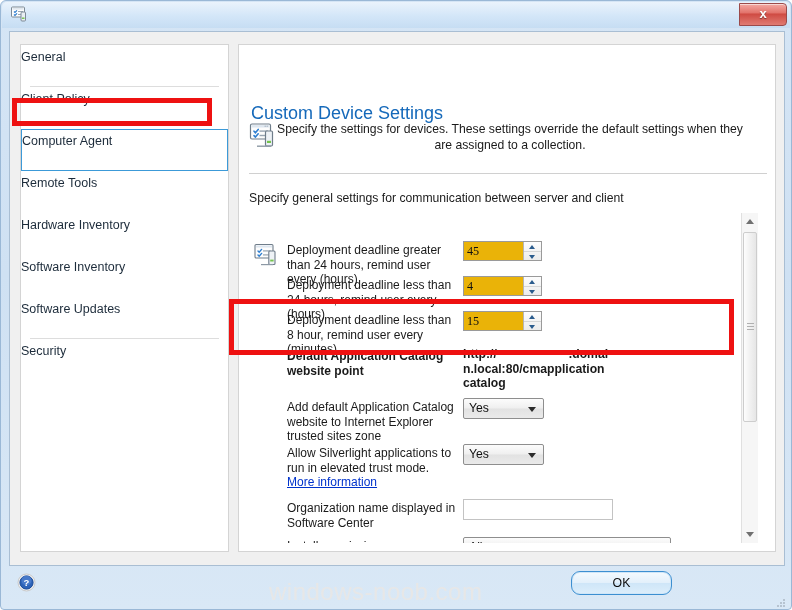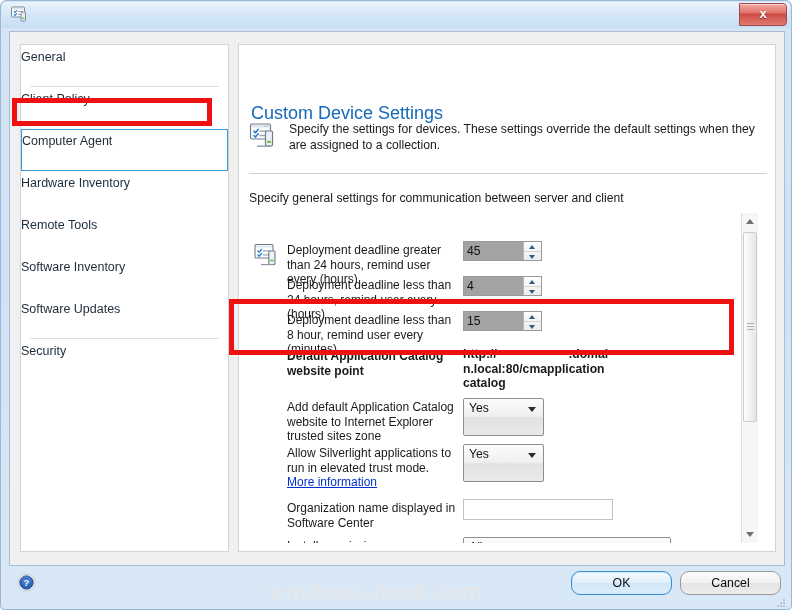--- a/index.html
+++ b/index.html
@@ -129,25 +129,26 @@
     white-space: nowrap;
     margin-top: 16px;
   }
   #page-desc-icon {
     position: absolute;
     left: 10px; top: 77px;
     width: 30px; height: 28px;
   }
   #page-desc {
     position: absolute;
-    left: 50px; top: 76px;
+    left: 32px; top: 76px;
     width: 478px;
     font-size: 12.2px;
     color: #1a1a1a;
     line-height: 16px;
+    text-align: center;
   }
   #hrule {
     position: absolute;
     left: 10px; top: 128px;
     width: 518px; height: 1px;
     background: #d0d0d0;
   }
   #section-note {
     position: absolute;
     left: 10px; top: 146px;
@@ -211,22 +212,23 @@
   .row-ctl {
     position: absolute;
     left: 214px; top: 0;
   }
 
   
   .spin {
     position: relative;
     width: 79px; height: 20px;
     border: 1px solid #9a9a9a;
-    background: #a3a3a3;
-    box-sizing: border-box;
+    background: #eab308;
+    box-sizing: border-box;
+    font-family: Liberation Serif, serif;
   }
   .spin .val {
     position: absolute;
     left: 3px; top: 2px;
     font-size: 12.2px;
     color: #111111;
   }
   .spin .btns {
     position: absolute;
     right: 0; top: 0;
@@ -254,21 +256,21 @@
     font-size: 12.2px;
     color: #1a1a1a;
     line-height: 14.5px;
     word-break: break-all;
   }
   .urltext .blank { display: inline-block; width: 72px; }
 
   
   .combo {
     position: relative;
-    height: 38px;
+    height: 21px;
     border: 1px solid #8e8e8e;
     border-radius: 2px;
     background: linear-gradient(to bottom, #fcfcfc 0%, #efefef 48%, #e2e2e2 52%, #eaeaea 100%);
     box-sizing: border-box;
     cursor: pointer;
   }
   .combo .t {
     position: absolute;
     left: 5px; top: 2px;
     font-size: 12.2px;
@@ -433,24 +435,24 @@
       <div class="nav-item sep-after">
         <span>General</span>
       </div>
       <div class="nav-item">
         <span>Client Policy</span>
       </div>
       <div class="nav-item selected">
         <span>Computer Agent</span>
       </div>
       <div class="nav-item">
+        <span>Remote Tools</span>
+      </div>
+      <div class="nav-item">
         <span>Hardware Inventory</span>
-      </div>
-      <div class="nav-item">
-        <span>Remote Tools</span>
       </div>
       <div class="nav-item">
         <span>Software Inventory</span>
       </div>
       <div class="nav-item sep-after">
         <span>Software Updates</span>
       </div>
       <div class="nav-item">
         <span>Security</span>
       </div>
@@ -619,21 +621,20 @@
   <div id="footer">
     <span id="help-icon">
       <svg width="19" height="19" viewBox="0 0 19 19">
         <circle cx="9.5" cy="9.5" r="8.5" fill="#f2f2f2" stroke="#c9c9c9" stroke-width="1"></circle>
         <circle cx="9.5" cy="9.5" r="6.6" fill="#2d63b8" stroke="#1a4a96" stroke-width="1"></circle>
         <circle cx="9.5" cy="7.4" r="5" fill="#5b8cd8" opacity="0.55"></circle>
         <text x="9.5" y="13.3" font-size="9.5" font-weight="bold" fill="#ffffff" text-anchor="middle" font-family="Liberation Sans, sans-serif">?</text>
       </svg>
     </span>
     <div id="ok-btn">OK</div>
-    <div id="cancel-btn">Cancel</div>
   </div>
 
   <div id="watermark">windows-noob.com</div>
 
   <span id="grip">
     <svg width="11" height="11" viewBox="0 0 11 11">
       <g fill="#9aa6b2">
         <rect x="8" y="8" width="2" height="2"></rect>
         <rect x="5" y="8" width="2" height="2"></rect>
         <rect x="8" y="5" width="2" height="2"></rect>

